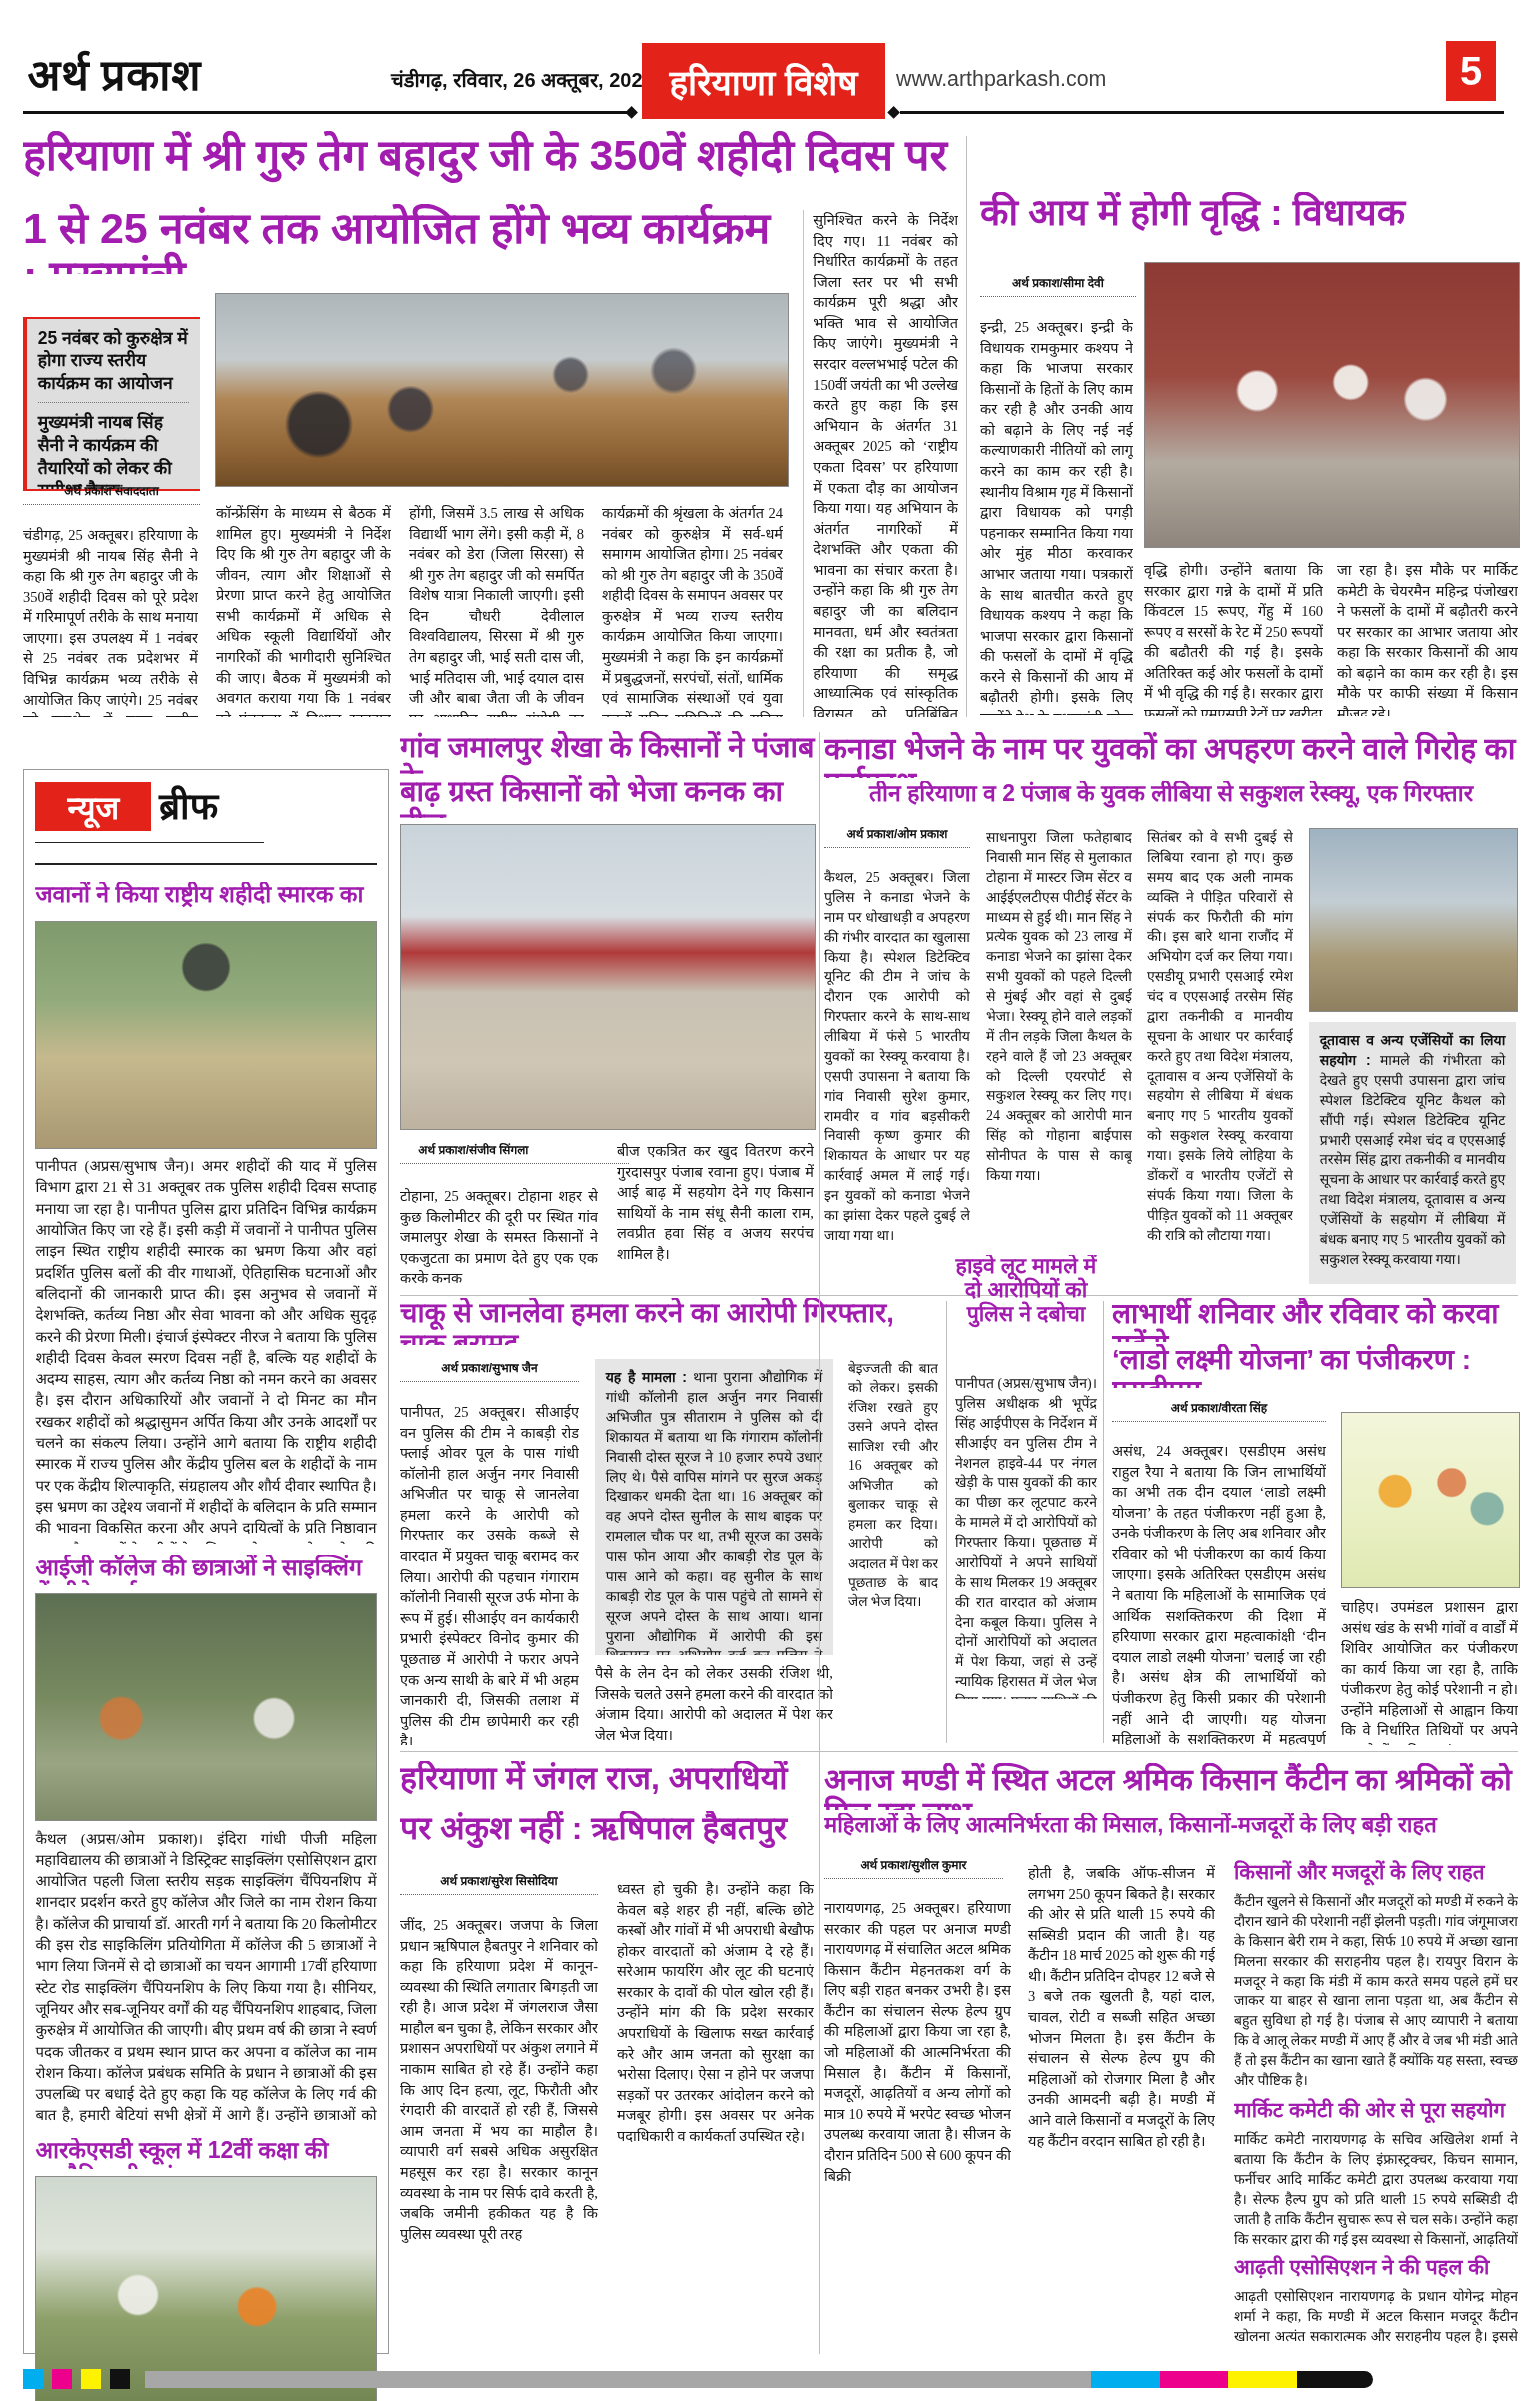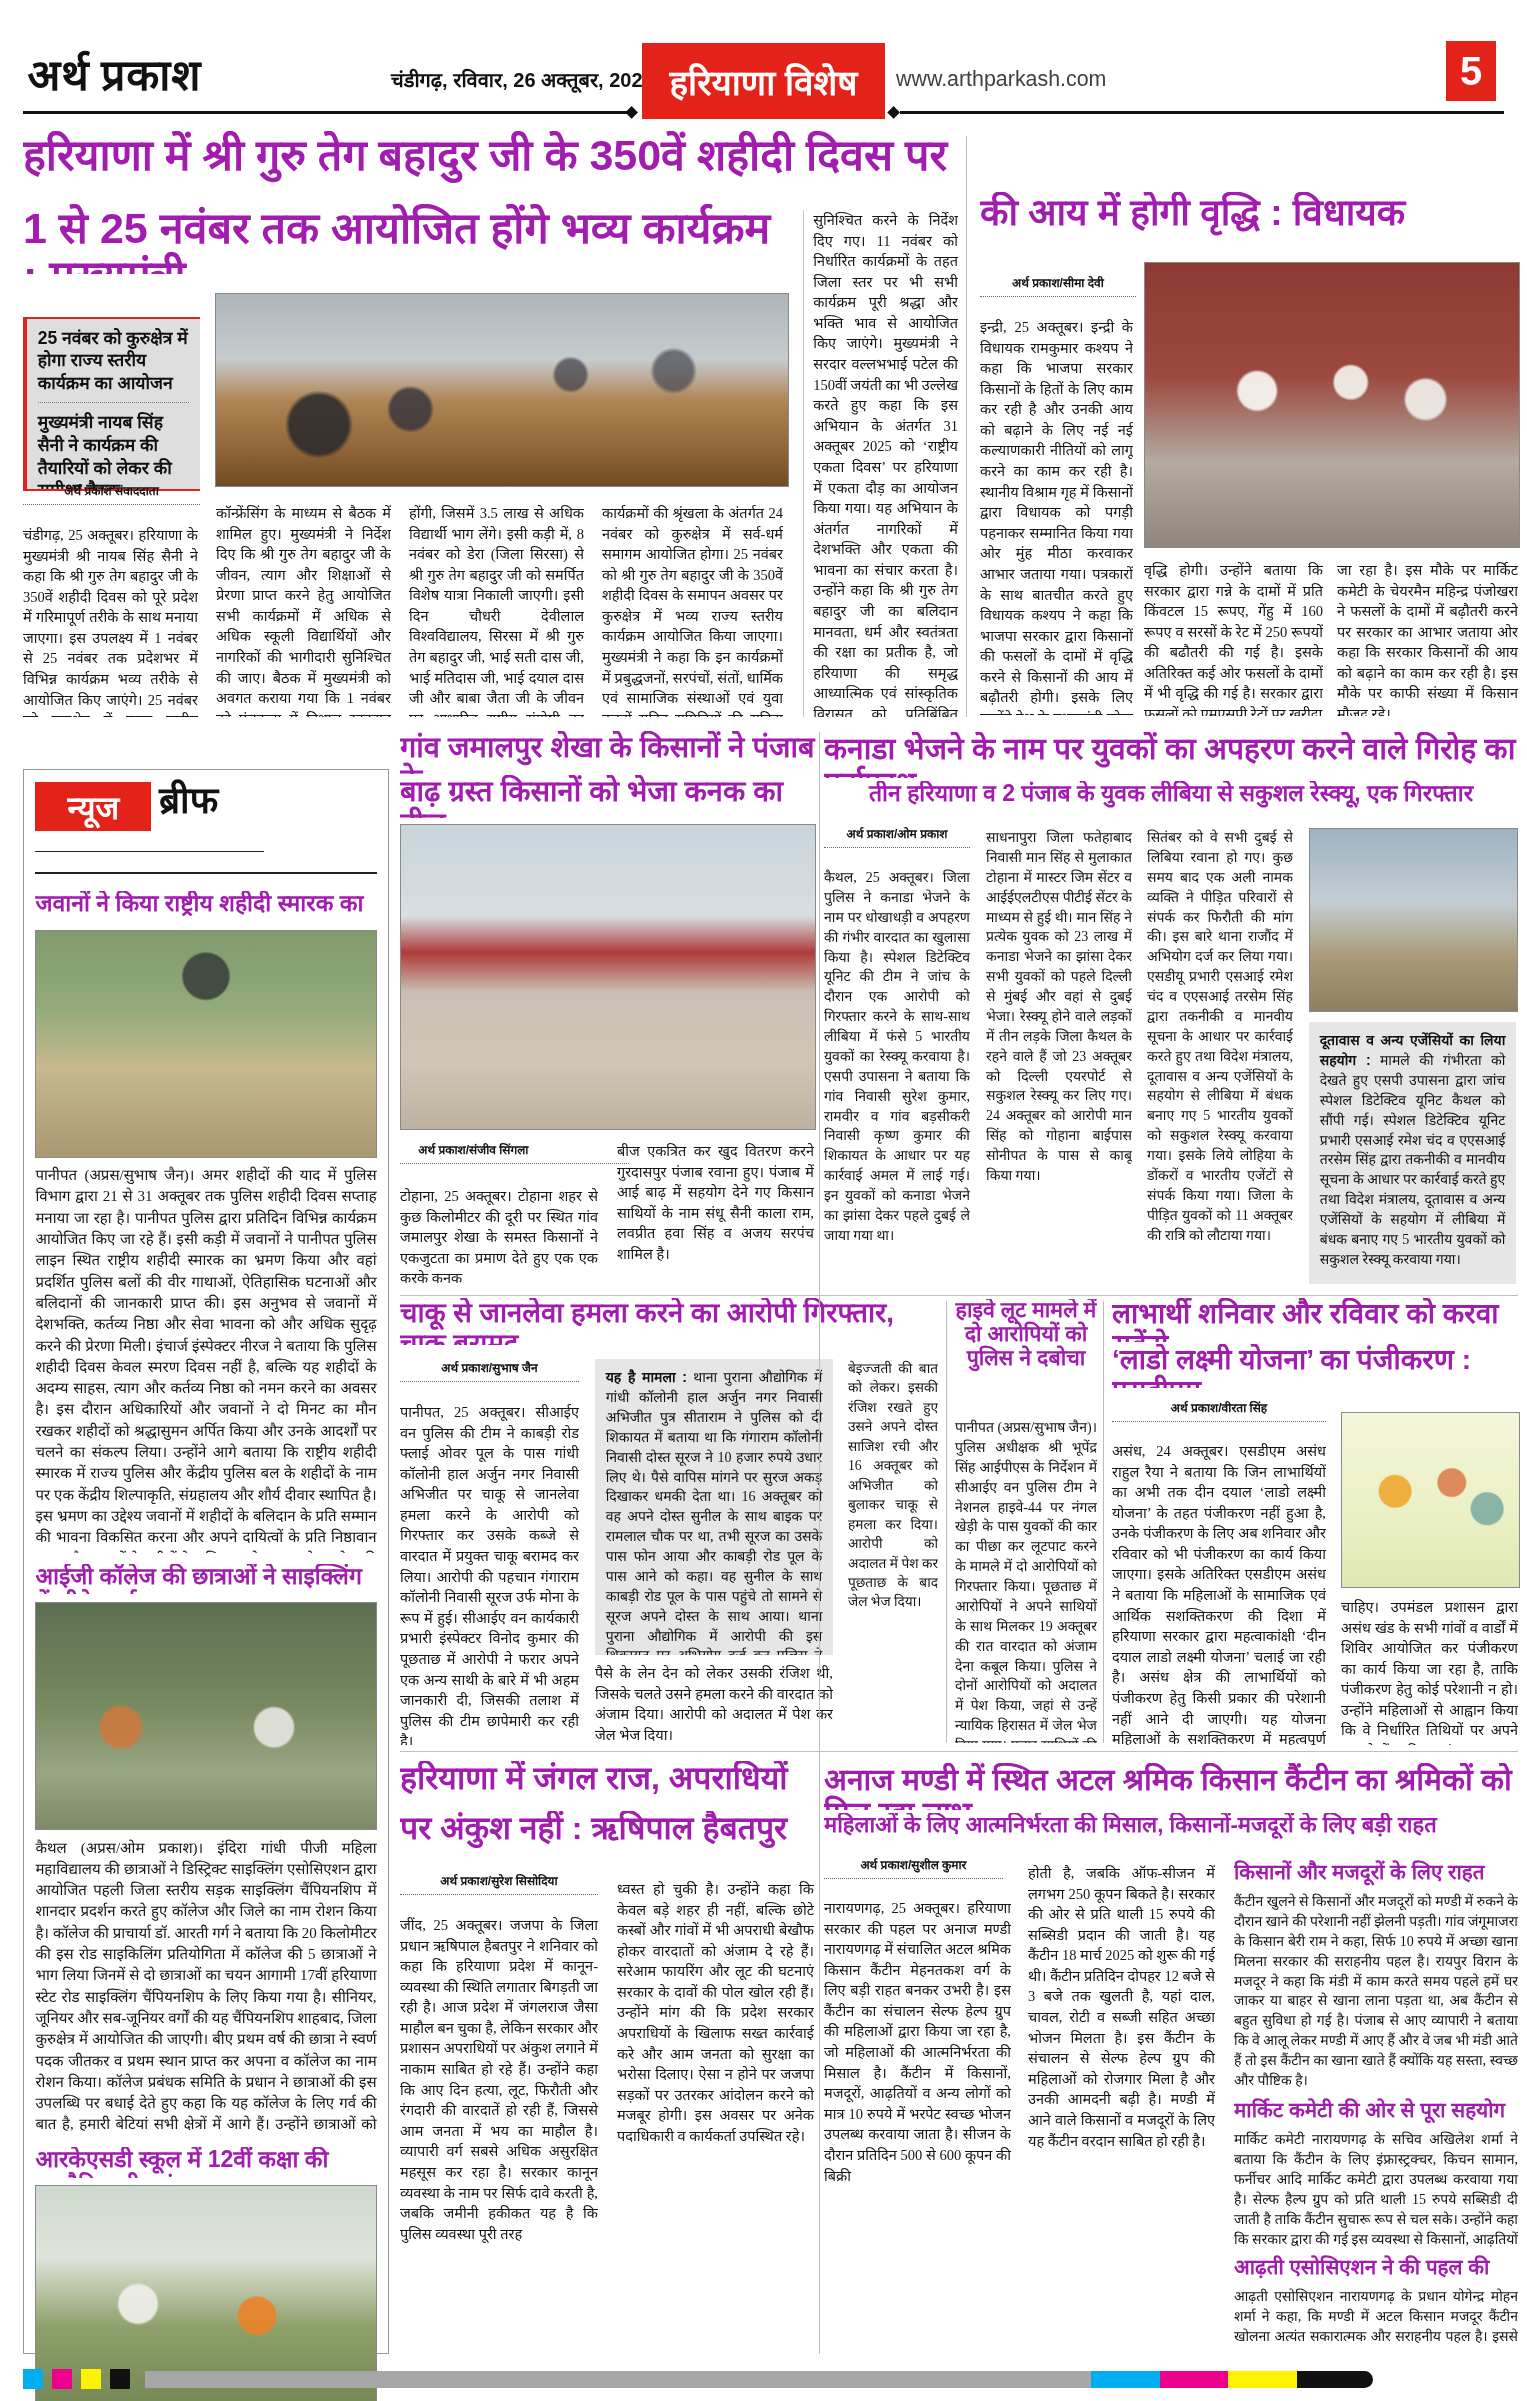--- a/index.html
+++ b/index.html
@@ -98,21 +98,21 @@
   <div class="abs" style="left:980px;top:128px;width:538px;height:597px;">
     <div class="abs hl" style="left:0;top:64px;width:538px;height:60px;font-size:37px;">की आय में होगी वृद्धि : विधायक</div>
     <div class="abs byline" style="left:0;top:146px;width:156px;">अर्थ प्रकाश/सीमा देवी</div>
     <div class="abs photo ph-farmers" style="left:164px;top:134px;width:374px;height:284px;"></div>
     <div class="abs body-txt" style="left:0;top:189px;width:153px;height:398px;">इन्द्री, 25 अक्तूबर। इन्द्री के विधायक रामकुमार कश्यप ने कहा कि भाजपा सरकार किसानों के हितों के लिए काम कर रही है और उनकी आय को बढ़ाने के लिए नई नई कल्याणकारी नीतियों को लागू करने का काम कर रही है। स्थानीय विश्राम गृह में किसानों द्वारा विधायक को पगड़ी पहनाकर सम्मानित किया गया ओर मुंह मीठा करवाकर आभार जताया गया। पत्रकारों के साथ बातचीत करते हुए विधायक कश्यप ने कहा कि भाजपा सरकार द्वारा किसानों की फसलों के दामों में वृद्धि करने से किसानों की आय में बढ़ौतरी होगी। इसके लिए उन्होंने देश के प्रधानमंत्री नरेन्द्र मोदी, मुख्यमंत्री नायब सिंह सैनी व केन्द्रीय मंत्री मनोहर लाल का आभार जताते हुए कहा कि भाजपा सरकार किसान हितैषी सरकार है ओर आने वाले समय में किसानों की आय में ओर अधिक</div>
     <div class="abs body-txt" style="left:164px;top:432px;width:179px;height:156px;">वृद्धि होगी। उन्होंने बताया कि सरकार द्वारा गन्ने के दामों में प्रति किंवटल 15 रूपए, गेंहु में 160 रूपए व सरसों के रेट में 250 रूपयों की बढौतरी की गई है। इसके अतिरिक्त कई ओर फसलों के दामों में भी वृद्धि की गई है। सरकार द्वारा फसलों को एमएसपी रेटों पर खरीदा</div>
     <div class="abs body-txt" style="left:357px;top:432px;width:181px;height:156px;">जा रहा है। इस मौके पर मार्किट कमेटी के चेयरमैन महिन्द्र पंजोखरा ने फसलों के दामों में बढ़ौतरी करने पर सरकार का आभार जताया ओर कहा कि सरकार किसानों की आय को बढ़ाने का काम कर रही है। इस मौके पर काफी संख्या में किसान मौजूद रहे।</div>
   </div>
 
   <div class="abs" style="left:23px;top:769px;width:366px;height:1585px;border:0.8px solid #999;box-sizing:border-box;padding:12.2px 11.4px;">
-    <div style="display:flex;align-items:flex-start;border-bottom:1.5px solid #222;width:229px;padding-bottom:20px;">
+    <div style="display:flex;align-items:center;border-bottom:1.5px solid #222;width:229px;padding-bottom:11px;">
       <div class="redbox" style="width:116px;height:49px;font-size:32px;">
         <span>न्यूज</span>
       </div>
       <div class="sans" style="font-size:37px;font-weight:bold;margin-left:7.6px;line-height:1;">ब्रीफ</div>
     </div>
     <div style="height:2.3px;background:#222;margin:20px 0 0 0;"></div>
 
     <div class="hl" style="font-size:23px;margin-top:17px;height:30.5px;">जवानों ने किया राष्ट्रीय शहीदी स्मारक का भ्रमण</div>
     <div class="photo ph-memorial" style="width:340px;height:226px;margin-top:7.6px;"></div>
     <div class="body-txt" style="font-size:15px;height:388px;margin-top:7.6px;">पानीपत (अप्रस/सुभाष जैन)। अमर शहीदों की याद में पुलिस विभाग द्वारा 21 से 31 अक्तूबर तक पुलिस शहीदी दिवस सप्ताह मनाया जा रहा है। पानीपत पुलिस द्वारा प्रतिदिन विभिन्न कार्यक्रम आयोजित किए जा रहे हैं। इसी कड़ी में जवानों ने पानीपत पुलिस लाइन स्थित राष्ट्रीय शहीदी स्मारक का भ्रमण किया और वहां प्रदर्शित पुलिस बलों की वीर गाथाओं, ऐतिहासिक घटनाओं और बलिदानों की जानकारी प्राप्त की। इस अनुभव से जवानों में देशभक्ति, कर्तव्य निष्ठा और सेवा भावना को और अधिक सुदृढ़ करने की प्रेरणा मिली। इंचार्ज इंस्पेक्टर नीरज ने बताया कि पुलिस शहीदी दिवस केवल स्मरण दिवस नहीं है, बल्कि यह शहीदों के अदम्य साहस, त्याग और कर्तव्य निष्ठा को नमन करने का अवसर है। इस दौरान अधिकारियों और जवानों ने दो मिनट का मौन रखकर शहीदों को श्रद्धासुमन अर्पित किया और उनके आदर्शों पर चलने का संकल्प लिया। उन्होंने आगे बताया कि राष्ट्रीय शहीदी स्मारक में राज्य पुलिस और केंद्रीय पुलिस बल के शहीदों के नाम पर एक केंद्रीय शिल्पाकृति, संग्रहालय और शौर्य दीवार स्थापित है। इस भ्रमण का उद्देश्य जवानों में शहीदों के बलिदान के प्रति सम्मान की भावना विकसित करना और अपने दायित्वों के प्रति निष्ठावान बनाना है। जवानों ने शहीदों के बलिदान को याद करते हुए देश की सेवा और कानून व्यवस्था बनाए रखने के लिए अपनी जिम्मेदारी को और गंभीरता से निभाने का संकल्प लिया।</div>
@@ -156,21 +156,21 @@
     <div class="abs body-txt" style="left:0;top:104px;width:179px;height:343px;">पानीपत, 25 अक्तूबर। सीआईए वन पुलिस की टीम ने काबड़ी रोड फ्लाई ओवर पूल के पास गांधी कॉलोनी हाल अर्जुन नगर निवासी अभिजीत पर चाकू से जानलेवा हमला करने के आरोपी को गिरफ्तार कर उसके कब्जे से वारदात में प्रयुक्त चाकू बरामद कर लिया। आरोपी की पहचान गंगाराम कॉलोनी निवासी सूरज उर्फ मोना के रूप में हुई। सीआईए वन कार्यकारी प्रभारी इंस्पेक्टर विनोद कुमार की पूछताछ में आरोपी ने फरार अपने एक अन्य साथी के बारे में भी अहम जानकारी दी, जिसकी तलाश में पुलिस की टीम छापेमारी कर रही है।</div>
     <div class="abs graybox" style="left:195px;top:61px;width:238px;height:296px;box-sizing:border-box;">
       <b>यह है मामला :</b><span> थाना पुराना औद्योगिक में गांधी कॉलोनी हाल अर्जुन नगर निवासी अभिजीत पुत्र सीताराम ने पुलिस को दी शिकायत में बताया था कि गंगाराम कॉलोनी निवासी दोस्त सूरज ने 10 हजार रुपये उधार लिए थे। पैसे वापिस मांगने पर सुरज अकड़ दिखाकर धमकी देता था। 16 अक्तूबर को वह अपने दोस्त सुनील के साथ बाइक पर रामलाल चौक पर था, तभी सूरज का उसके पास फोन आया और काबड़ी रोड पूल के पास आने को कहा। वह सुनील के साथ काबड़ी रोड पूल के पास पहुंचे तो सामने से सूरज अपने दोस्त के साथ आया। थाना पुराना औद्योगिक में आरोपी की इस शिकायत पर अभियोग दर्ज कर पुलिस ने आगामी कार्रवाई शुरू कर दी थी।</span>
     </div>
     <div class="abs body-txt" style="left:195px;top:365px;width:238px;height:82px;">पैसे के लेन देन को लेकर उसकी रंजिश थी, जिसके चलते उसने हमला करने की वारदात को अंजाम दिया। आरोपी को अदालत में पेश कर जेल भेज दिया।</div>
     <div class="abs body-txt" style="left:448px;top:61px;width:90px;height:386px;font-size:13.7px;">बेइज्जती की बात को लेकर। इसकी रंजिश रखते हुए उसने अपने दोस्त साजिश रची और 16 अक्तूबर को अभिजीत को बुलाकर चाकू से हमला कर दिया। आरोपी को अदालत में पेश कर पूछताछ के बाद जेल भेज दिया।</div>
   </div>
 
   <div class="abs vr" style="left:946px;top:1301px;height:442px;"></div>
 
-  <div class="abs" style="left:955px;top:1296px;width:142px;height:450px;">
+  <div class="abs" style="left:955px;top:1252px;width:142px;height:450px;">
     <div class="abs hl" style="left:0;top:3.1px;width:142px;height:113px;font-size:21.4px;text-align:center;">हाइवे लूट मामले में दो आरोपियों को पुलिस ने दबोचा</div>
     <div class="abs body-txt" style="left:0;top:122px;width:142px;height:325px;font-size:14px;">पानीपत (अप्रस/सुभाष जैन)। पुलिस अधीक्षक श्री भूपेंद्र सिंह आईपीएस के निर्देशन में सीआईए वन पुलिस टीम ने नेशनल हाइवे-44 पर नंगल खेड़ी के पास युवकों की कार का पीछा कर लूटपाट करने के मामले में दो आरोपियों को गिरफ्तार किया। पूछताछ में आरोपियों ने अपने साथियों के साथ मिलकर 19 अक्तूबर की रात वारदात को अंजाम देना कबूल किया। पुलिस ने दोनों आरोपियों को अदालत में पेश किया, जहां से उन्हें न्यायिक हिरासत में जेल भेज दिया गया। फरार साथियों की तलाश में पुलिस की टीमें लगातार छापेमारी कर रही हैं।</div>
   </div>
 
   <div class="abs vr" style="left:1103px;top:1301px;height:442px;"></div>
 
   <div class="abs" style="left:1112px;top:1298px;width:406px;height:450px;">
     <div class="abs hl" style="left:0;top:0;width:406px;height:44px;font-size:28px;">लाभार्थी शनिवार और रविवार को करवा सकेंगे</div>
     <div class="abs hl" style="left:0;top:46px;width:406px;height:44px;font-size:28px;">‘लाडो लक्ष्मी योजना’ का पंजीकरण : एसडीएम</div>
     <div class="abs byline" style="left:0;top:101px;width:214px;">अर्थ प्रकाश/वीरता सिंह</div>

